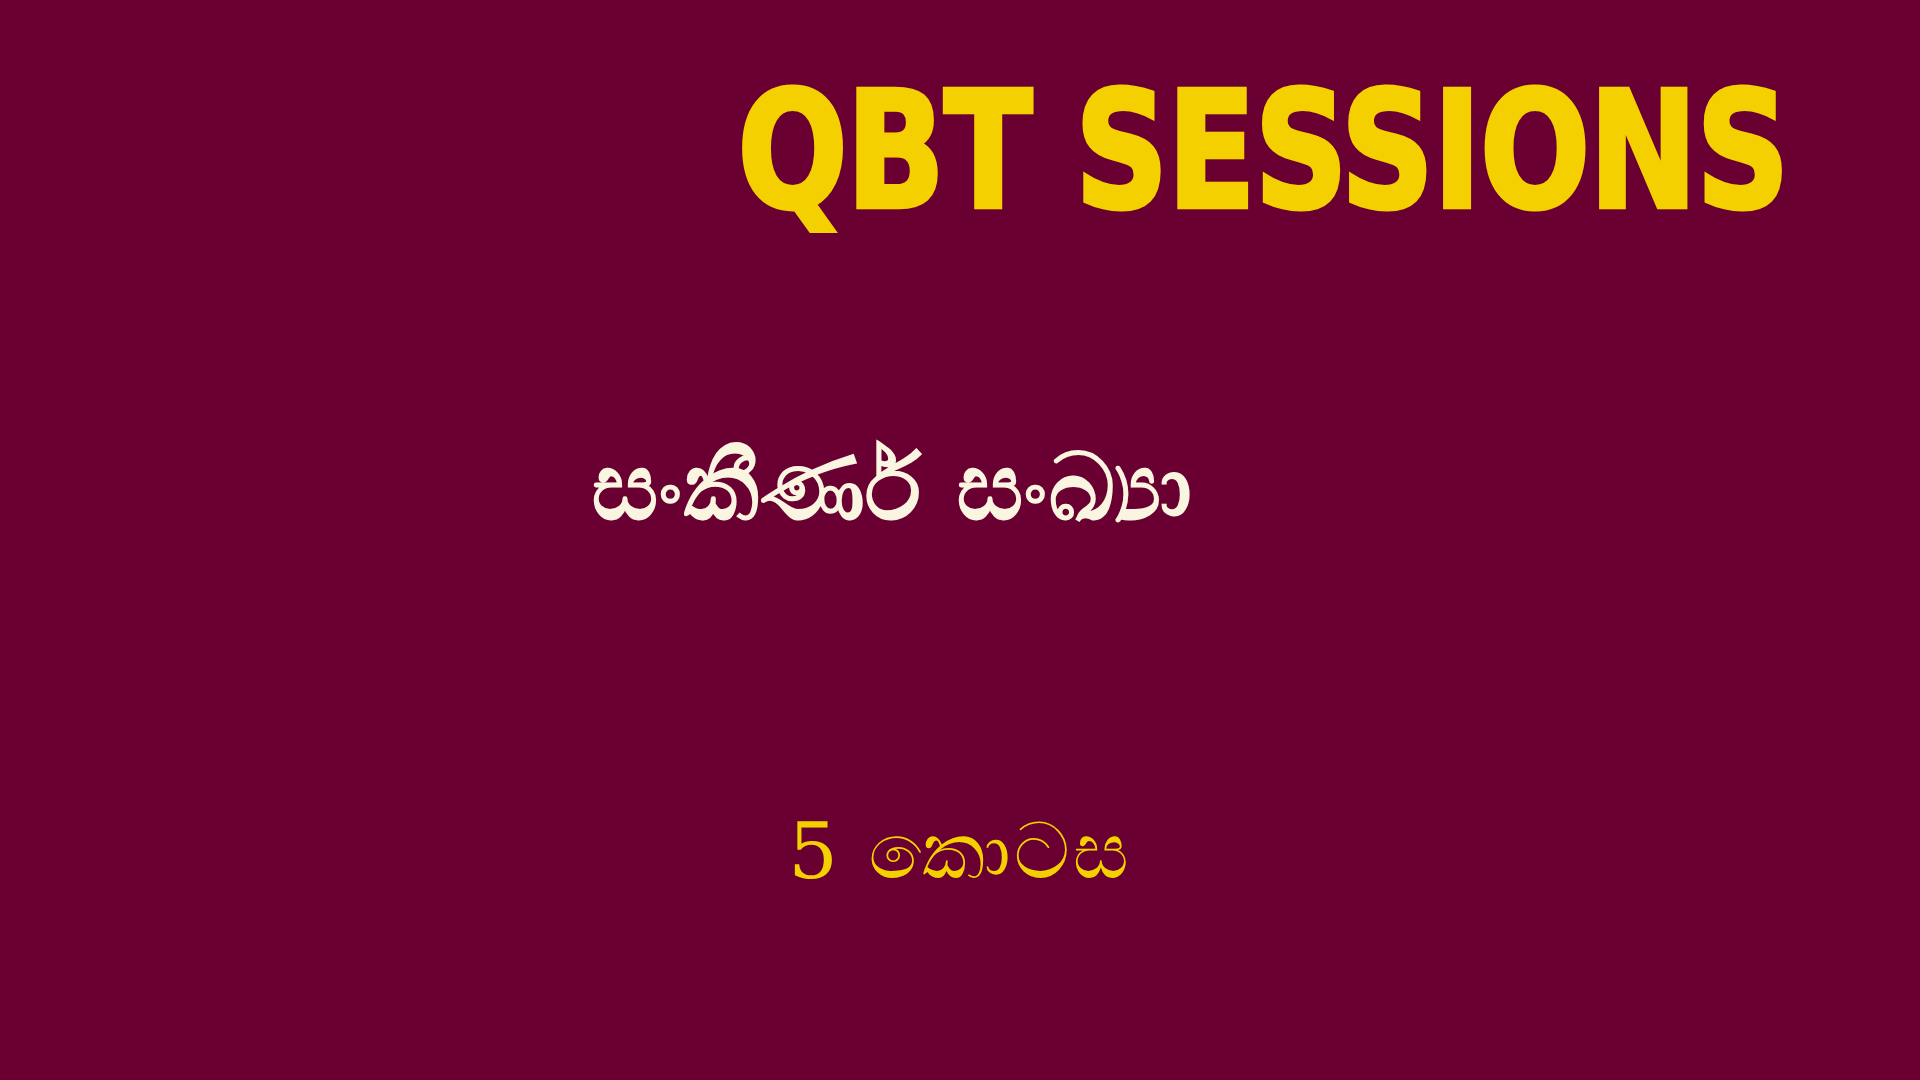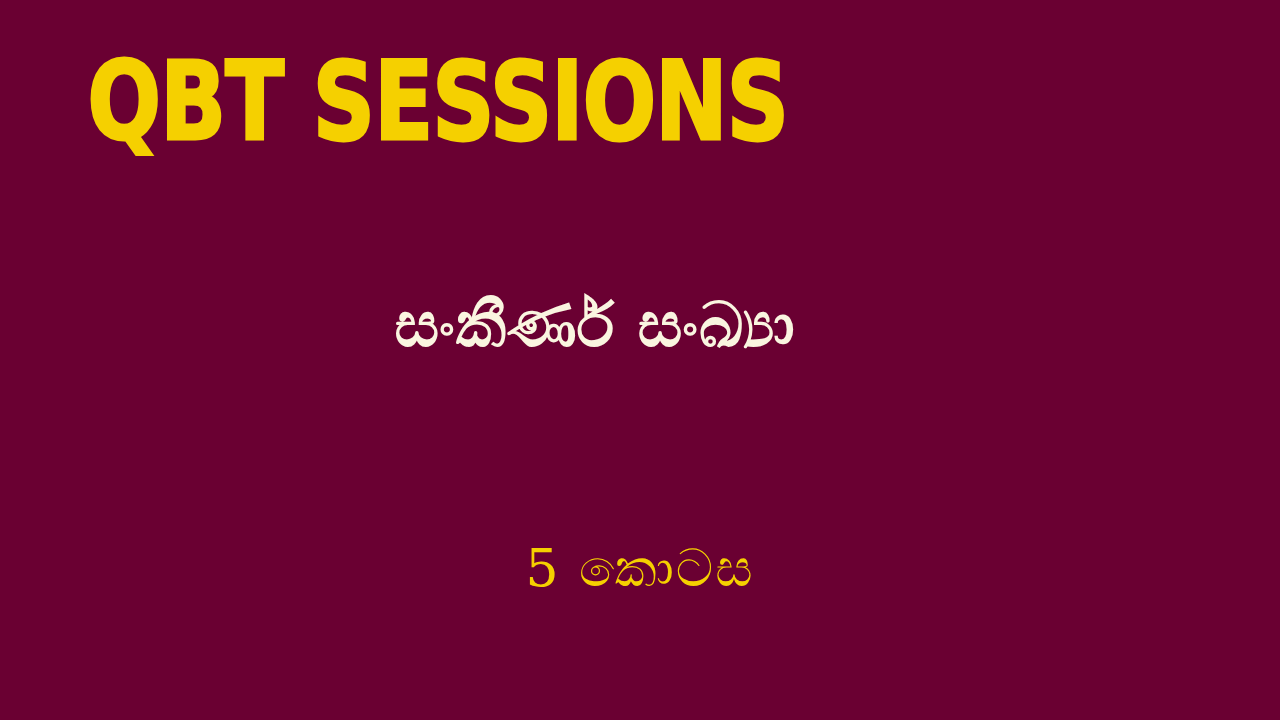--- a/index.html
+++ b/index.html
@@ -21,21 +21,21 @@
     background: #6a0032;
     overflow: hidden;
   }
 
   
   .title-row {
     position: absolute;
     left: 0;
     top: 48px;
     width: 1280px;
-    text-align: left;
+    text-align: right;
     line-height: 1;
   }
   .title-text {
     display: inline-block;
     color: #f5d000;
     font-family: "DejaVu Sans", "Liberation Sans", sans-serif;
     font-size: 108px;
     font-weight: 900;
     letter-spacing: -1px;
     line-height: 1;

